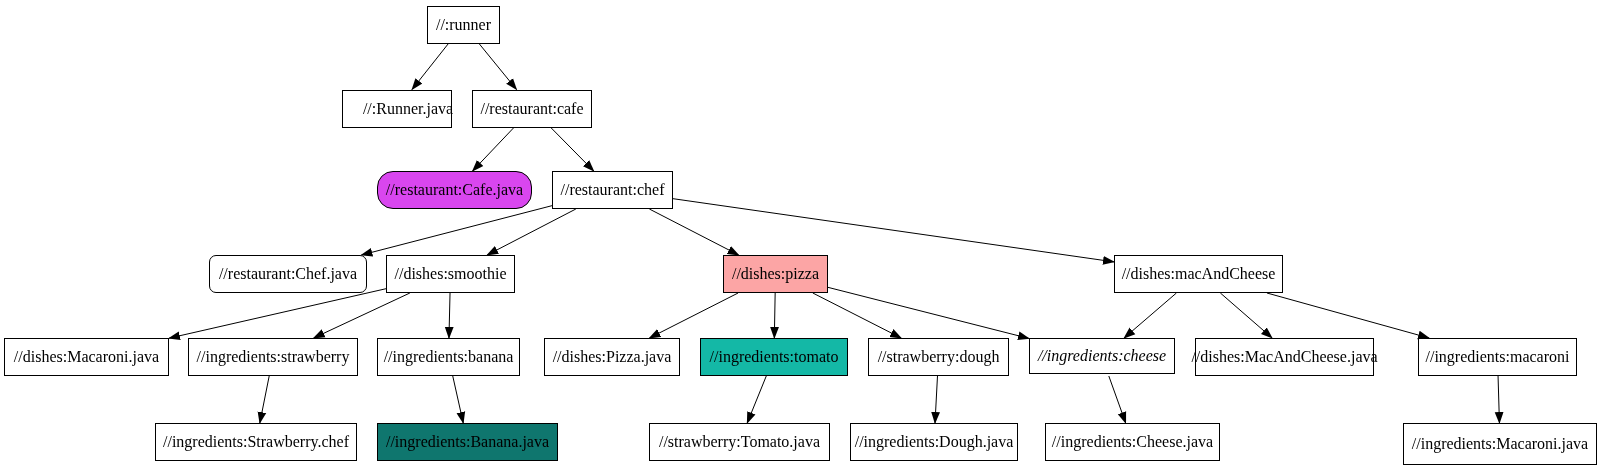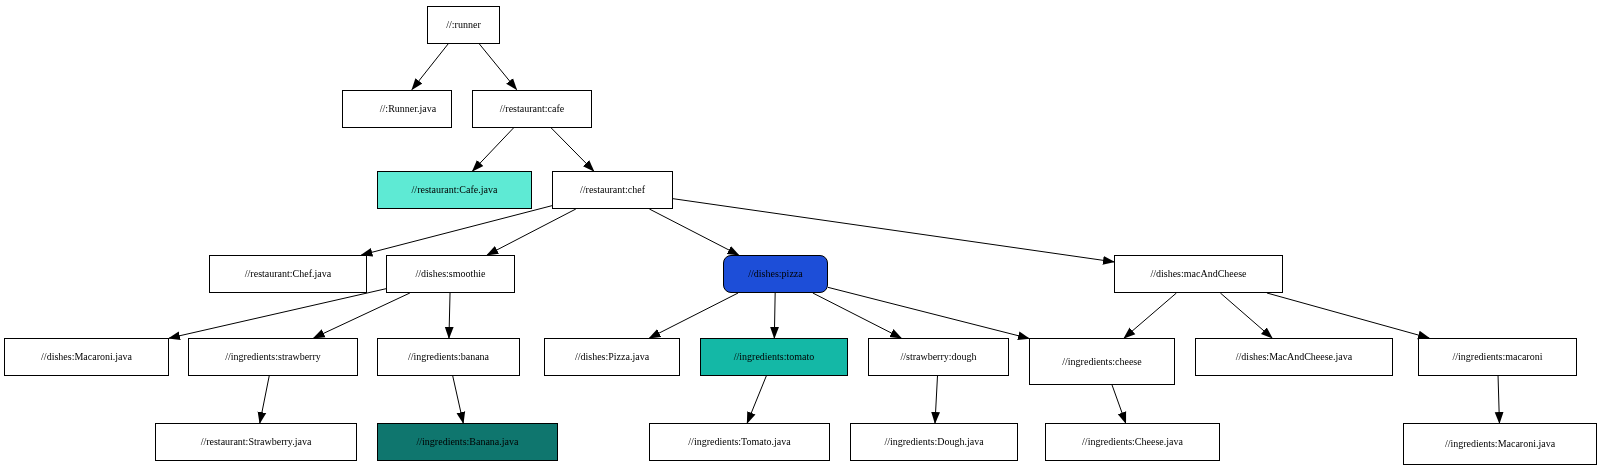--- a/index.html
+++ b/index.html
@@ -26,21 +26,21 @@
     position: absolute;
     box-sizing: border-box;
     background: #ffffff;
     border: 1px solid #000000;
     display: flex;
     align-items: center;
     justify-content: center;
     white-space: nowrap;
   }
   .graph-node .node-label {
-    font-size: 10px;
+    font-size: 16px;
     color: #000000;
     line-height: 1;
     padding: 0 4px;
   }
 </style>
 </head>
 <body>
 
 <div id="graph-canvas">
   <svg id="edge-layer" xmlns="http://www.w3.org/2000/svg" width="1600" height="468" viewBox="0 0 1600 468">
@@ -79,33 +79,33 @@
   <div id="node-layer">
       <div class="graph-node" style="left: 427px; top: 5.5px; width: 73px; height: 38px; border-color: rgb(0, 0, 0); background: rgb(255, 255, 255);">
         <span class="node-label">//:runner</span>
       </div>
       <div class="graph-node" style="left: 342px; top: 89.5px; width: 110px; height: 38px; border-color: rgb(0, 0, 0); background: rgb(255, 255, 255); padding-left: 22px;">
         <span class="node-label">//:Runner.java</span>
       </div>
       <div class="graph-node" style="left: 472px; top: 89.5px; width: 120px; height: 38px; border-color: rgb(0, 0, 0); background: rgb(255, 255, 255);">
         <span class="node-label">//restaurant:cafe</span>
       </div>
-      <div class="graph-node" style="left: 377px; top: 171px; width: 155px; height: 38px; border-color: rgb(0, 0, 0); background: #5eead4;">
+      <div class="graph-node" style="left: 377px; top: 171px; width: 155px; height: 38px; border-color: rgb(0, 0, 0); background: #d946ef; border-radius: 16px;">
         <span class="node-label">//restaurant:Cafe.java</span>
       </div>
       <div class="graph-node" style="left: 552px; top: 171px; width: 121px; height: 38px; border-color: rgb(0, 0, 0); background: rgb(255, 255, 255);">
         <span class="node-label">//restaurant:chef</span>
       </div>
-      <div class="graph-node" style="left: 209px; top: 255px; width: 158px; height: 38px; border-color: rgb(0, 0, 0); background: rgb(255, 255, 255);">
+      <div class="graph-node" style="left: 209px; top: 255px; width: 158px; height: 38px; border-color: rgb(0, 0, 0); background: rgb(255, 255, 255); border-radius: 7px;">
         <span class="node-label">//restaurant:Chef.java</span>
       </div>
       <div class="graph-node" style="left: 386px; top: 255px; width: 129px; height: 38px; border-color: rgb(0, 0, 0); background: rgb(255, 255, 255); text-align: center;">
         <span class="node-label">//dishes:smoothie</span>
       </div>
-      <div class="graph-node" style="left: 723px; top: 255px; width: 105px; height: 38px; border-color: rgb(0, 0, 0); background: #1d4ed8; border-radius: 8px;">
+      <div class="graph-node" style="left: 723px; top: 255px; width: 105px; height: 38px; border-color: rgb(0, 0, 0); background: #fca5a5;">
         <span class="node-label">//dishes:pizza</span>
       </div>
       <div class="graph-node" style="left: 1114px; top: 255px; width: 169px; height: 38px; border-color: rgb(0, 0, 0); background: rgb(255, 255, 255);">
         <span class="node-label">//dishes:macAndCheese</span>
       </div>
       <div class="graph-node" style="left: 4px; top: 338px; width: 165px; height: 38px; border-color: rgb(0, 0, 0); background: rgb(255, 255, 255);">
         <span class="node-label">//dishes:Macaroni.java</span>
       </div>
       <div class="graph-node" style="left: 188px; top: 338px; width: 170px; height: 38px; border-color: rgb(0, 0, 0); background: rgb(255, 255, 255);">
         <span class="node-label">//ingredients:strawberry</span>
@@ -115,37 +115,37 @@
       </div>
       <div class="graph-node" style="left: 544px; top: 338px; width: 136px; height: 38px; border-color: rgb(0, 0, 0); background: rgb(255, 255, 255);">
         <span class="node-label">//dishes:Pizza.java</span>
       </div>
       <div class="graph-node" style="left: 700px; top: 338px; width: 148px; height: 38px; border-color: rgb(0, 0, 0); background: #14b8a6;">
         <span class="node-label">//ingredients:tomato</span>
       </div>
       <div class="graph-node" style="left: 868px; top: 338px; width: 141px; height: 38px; border-color: rgb(0, 0, 0); background: rgb(255, 255, 255);">
         <span class="node-label">//strawberry:dough</span>
       </div>
-      <div class="graph-node" style="left: 1029px; top: 338px; width: 146px; height: 47px; border-color: rgb(0, 0, 0); background: rgb(255, 255, 255);">
+      <div class="graph-node" style="left: 1029px; top: 338px; width: 146px; height: 36px; border-color: rgb(0, 0, 0); background: rgb(255, 255, 255); font-style: italic;">
         <span class="node-label">//ingredients:cheese</span>
       </div>
-      <div class="graph-node" style="left: 1195px; top: 338px; width: 198px; height: 38px; border-color: rgb(0, 0, 0); background: rgb(255, 255, 255);">
+      <div class="graph-node" style="left: 1195px; top: 338px; width: 179px; height: 38px; border-color: rgb(0, 0, 0); background: rgb(255, 255, 255);">
         <span class="node-label">//dishes:MacAndCheese.java</span>
       </div>
       <div class="graph-node" style="left: 1418px; top: 338px; width: 159px; height: 38px; border-color: rgb(0, 0, 0); background: rgb(255, 255, 255);">
         <span class="node-label">//ingredients:macaroni</span>
       </div>
       <div class="graph-node" style="left: 155px; top: 423px; width: 202px; height: 38px; border-color: rgb(0, 0, 0); background: rgb(255, 255, 255);">
-        <span class="node-label">//restaurant:Strawberry.java</span>
+        <span class="node-label">//ingredients:Strawberry.chef</span>
       </div>
       <div class="graph-node" style="left: 377px; top: 423px; width: 181px; height: 38px; border-color: rgb(0, 0, 0); background: #0f766e;">
         <span class="node-label">//ingredients:Banana.java</span>
       </div>
       <div class="graph-node" style="left: 649px; top: 423px; width: 181px; height: 38px; border-color: rgb(0, 0, 0); background: rgb(255, 255, 255);">
-        <span class="node-label">//ingredients:Tomato.java</span>
+        <span class="node-label">//strawberry:Tomato.java</span>
       </div>
       <div class="graph-node" style="left: 850px; top: 423px; width: 168px; height: 38px; border-color: rgb(0, 0, 0); background: rgb(255, 255, 255);">
         <span class="node-label">//ingredients:Dough.java</span>
       </div>
       <div class="graph-node" style="left: 1045px; top: 423px; width: 175px; height: 38px; border-color: rgb(0, 0, 0); background: rgb(255, 255, 255);">
         <span class="node-label">//ingredients:Cheese.java</span>
       </div>
       <div class="graph-node" style="left: 1403px; top: 423px; width: 194px; height: 42px; border-color: rgb(0, 0, 0); background: rgb(255, 255, 255);">
         <span class="node-label">//ingredients:Macaroni.java</span>
       </div>

